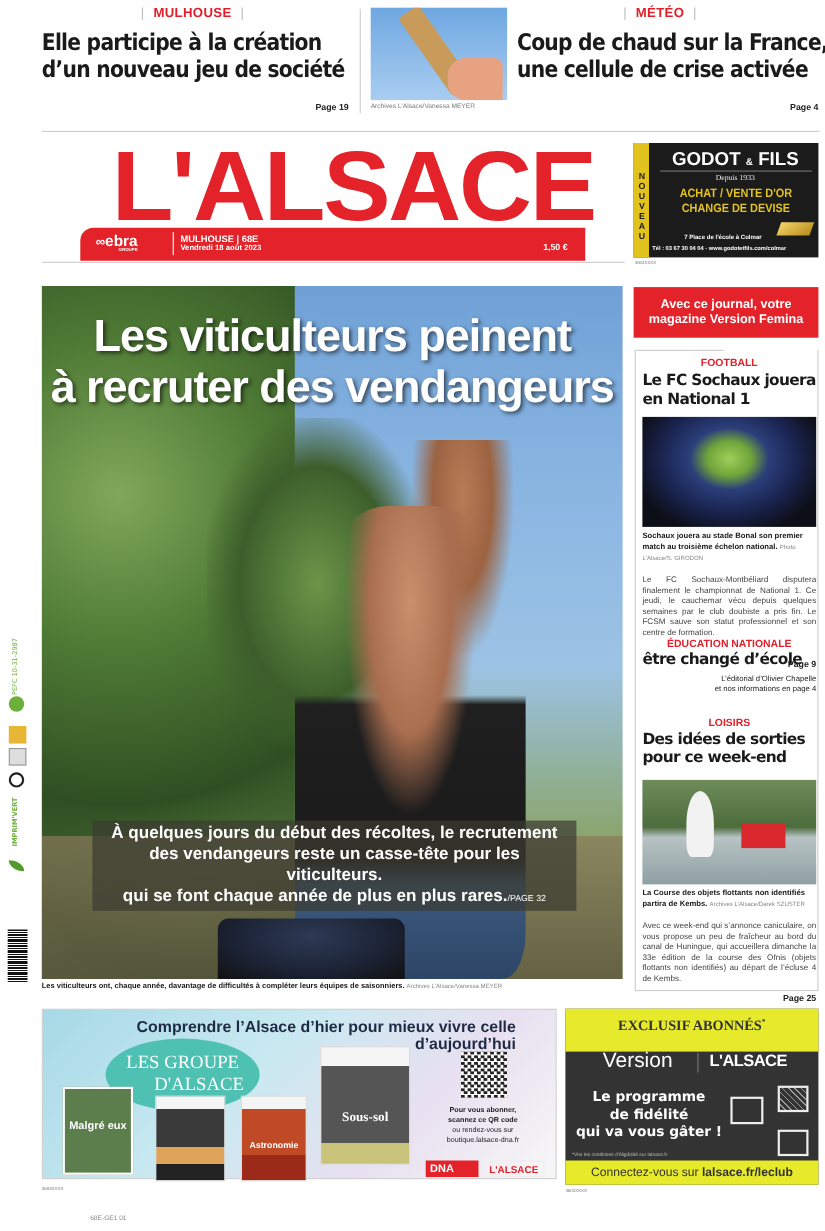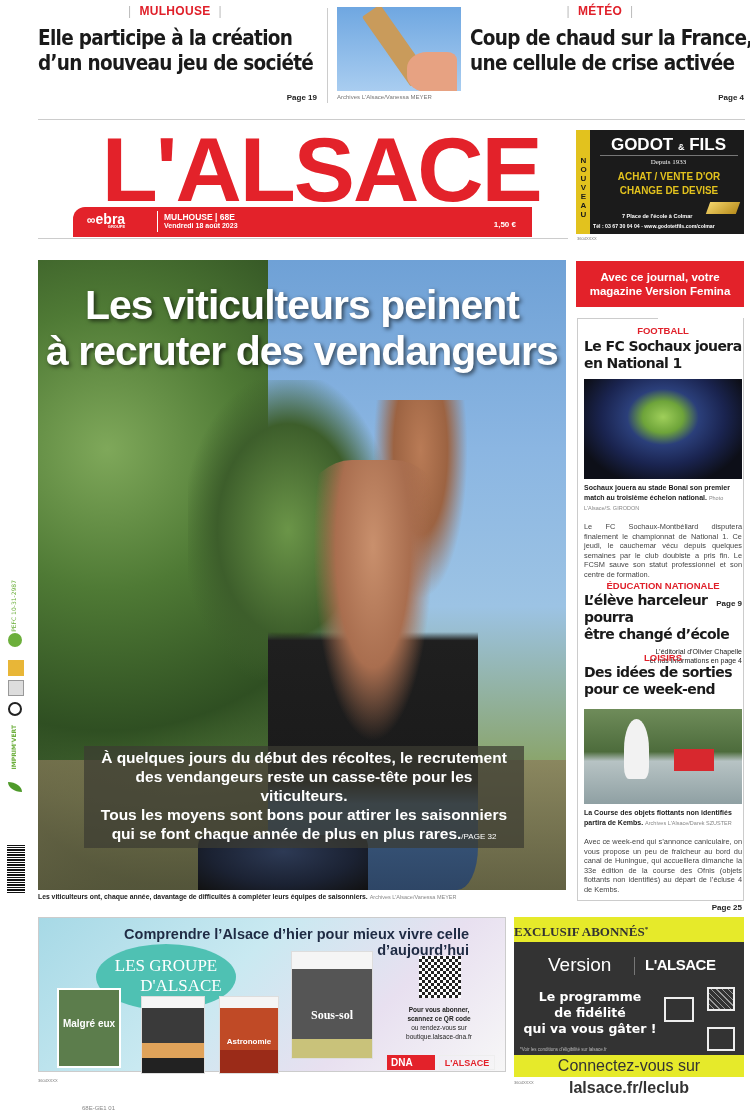--- a/index.html
+++ b/index.html
@@ -107,21 +107,20 @@
   <div class="man"></div>
   <div class="woman"></div>
   <div class="bucket"></div>
   <div class="abs hero-title" style="left:0;top:22px;width:528px;">
     <div>Les viticulteurs peinent</div>
     <div>à recruter des vendangeurs</div>
   </div>
   <div class="abs hero-lede" style="left:46px;top:486px;width:440px;">
     <div>À quelques jours du début des récoltes, le recrutement</div>
     <div>des vendangeurs reste un casse-tête pour les viticulteurs.</div>
-    <div>Tous les moyens sont bons pour attirer les saisonniers</div>
     <div><span>qui se font chaque année de plus en plus rares.</span><span class="pref">/PAGE 32</span></div>
   </div>
 </div>
 <div class="abs" style="left:38px;top:893px;font-family:'Liberation Sans',sans-serif;font-size:6.8px;font-weight:bold;white-space:nowrap;">
   <span>Les viticulteurs ont, chaque année, davantage de difficultés à compléter leurs équipes de saisonniers.</span> <span style="font-weight:normal;color:#888;font-size:5.5px;">Archives L'Alsace/Vanessa MEYER</span>
 </div>
 
 <div class="abs" style="left:576px;top:261px;width:168px;height:46px;background:#e3222a;color:#fff;font-family:'Liberation Sans',sans-serif;font-weight:bold;font-size:11.5px;line-height:14px;text-align:center;padding-top:9px;">
   <div>Avec ce journal, votre</div>
   <div>magazine Version Femina</div>
@@ -139,21 +138,20 @@
   </div>
   <div style="margin-top:7px;width:158px;height:100px;background:radial-gradient(ellipse at 50% 38%,#9fcf5a 0%,#6ea43a 18%,#2b3f7a 32%,#1a2450 55%,#0d0f18 80%);"></div>
   <div class="side-cap" style="margin-top:4px;"><span style="font-weight:bold;color:#1a1a1a;font-size:7px;">Sochaux jouera au stade Bonal son premier match au troisième échelon national.</span> <span>Photo L'Alsace/S. GIRODON</span></div>
   <div class="side-text" style="margin-top:9px;">Le FC Sochaux-Montbéliard disputera finalement le championnat de National 1. Ce jeudi, le cauchemar vécu depuis quelques semaines par le club doubiste a pris fin. Le FCSM sauve son statut professionnel et son centre de formation.</div>
   <div class="pageref" style="text-align:right;margin-top:20px;">Page 9</div>
 </div>
 
 <div class="abs" style="left:584px;top:580px;width:158px;">
   <div class="side-kicker">ÉDUCATION NATIONALE</div>
   <div class="side-title" style="margin-top:1px;">
-    <div>L’élève harceleur pourra</div>
     <div>être changé d’école</div>
   </div>
   <div style="text-align:right;font-family:'Liberation Sans',sans-serif;font-size:7px;line-height:9px;margin-top:4px;">
     <div>L’éditorial d’Olivier Chapelle</div>
     <div>et nos informations en page 4</div>
   </div>
 </div>
 
 <div class="abs" style="left:584px;top:652px;width:158px;">
   <div class="side-kicker">LOISIRS</div>
@@ -192,34 +190,34 @@
     <div style="font-weight:bold;">scannez ce QR code</div>
     <div>ou rendez-vous sur</div>
     <div>boutique.lalsace-dna.fr</div>
   </div>
   <div class="abs" style="left:348px;top:137px;width:48px;height:15px;background:#e3222a;color:#fff;font-family:'Liberation Sans',sans-serif;font-weight:bold;font-size:10px;line-height:15px;padding-left:4px;">DNA</div>
   <div class="abs" style="left:400px;top:137px;width:56px;height:15px;color:#e3222a;font-family:'Liberation Sans',sans-serif;font-weight:bold;font-size:9px;line-height:15px;text-align:center;border:1px solid #eee;">L'ALSACE</div>
 </div>
 <div class="abs small-credit" style="left:38px;top:1078px;font-size:4px;">3604XXXX</div>
 
 <div class="abs" style="left:514px;top:917px;width:230px;height:160px;background:#333;">
-  <div class="abs yellow" style="left:0;top:0;width:230px;height:25px;font-family:'Liberation Serif',serif;font-weight:bold;font-size:13px;line-height:25px;color:#333;">
+  <div class="abs yellow" style="left:0;top:0;width:230px;height:39px;text-align:center;font-family:'Liberation Serif',serif;font-weight:bold;font-size:13px;line-height:25px;color:#333;">
     <span>EXCLUSIF ABONNÉS</span><sup style="font-size:7px;">*</sup>
   </div>
   <div class="abs" style="left:34px;top:37px;color:#fff;font-family:'Liberation Sans',sans-serif;font-size:19px;">Version</div>
   <div class="abs" style="left:120px;top:40px;width:1px;height:18px;background:#777;"></div>
   <div class="abs" style="left:131px;top:39px;color:#fff;font-family:'Liberation Sans',sans-serif;font-weight:bold;font-size:15px;letter-spacing:-0.5px;">L'ALSACE</div>
   <div class="abs" style="left:6px;top:72px;width:140px;text-align:center;color:#fff;font-family:'DejaVu Sans',sans-serif;font-weight:bold;font-size:12.5px;line-height:16px;">
     <div>Le programme</div>
     <div>de fidélité</div>
     <div>qui va vous gâter !</div>
   </div>
   <div class="abs" style="left:150px;top:80px;width:30px;height:25px;border:2px solid #eee;"></div>
   <div class="abs" style="left:193px;top:70px;width:28px;height:24px;border:2px solid #eee;background:repeating-linear-gradient(45deg,transparent 0 3px,#999 3px 4px);"></div>
   <div class="abs" style="left:193px;top:110px;width:28px;height:24px;border:2px solid #eee;"></div>
   <div class="abs" style="left:6px;top:130px;color:#bbb;font-family:'Liberation Sans',sans-serif;font-size:4.5px;">*Voir les conditions d'éligibilité sur lalsace.fr</div>
-  <div class="abs yellow" style="left:0;top:138px;width:230px;height:22px;text-align:center;font-family:'Liberation Sans',sans-serif;font-size:16px;line-height:22px;color:#333;">
+  <div class="abs yellow" style="left:0;top:138px;width:230px;height:22px;text-align:center;font-family:'Liberation Sans',sans-serif;font-size:11px;line-height:22px;color:#333;">
     <span>Connectez-vous sur </span><b>lalsace.fr/leclub</b>
   </div>
 </div>
 <div class="abs small-credit" style="left:514px;top:1080px;font-size:4px;">3604XXXX</div>
 
 <div class="abs" style="left:82px;top:1105px;font-family:'Liberation Sans',sans-serif;font-size:6px;color:#888;">68E-GE1 01</div>
 
 </body></html>

